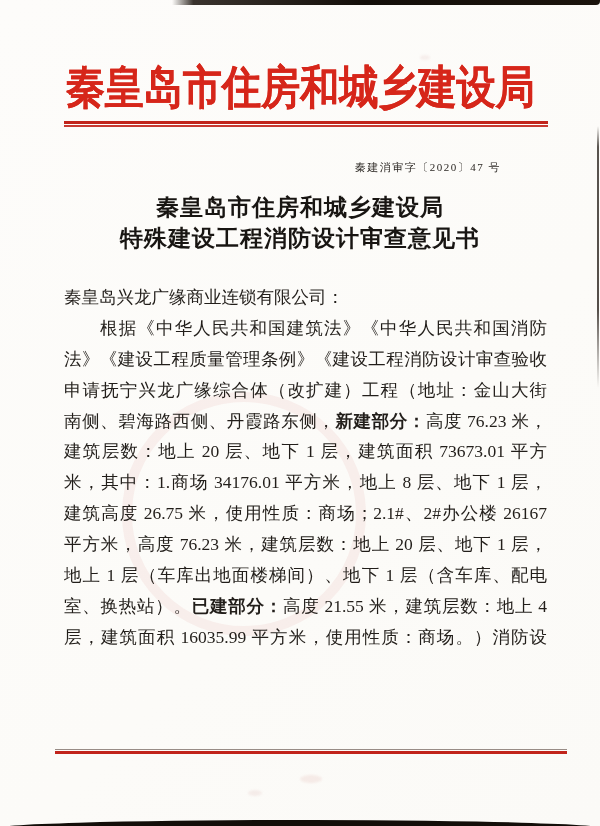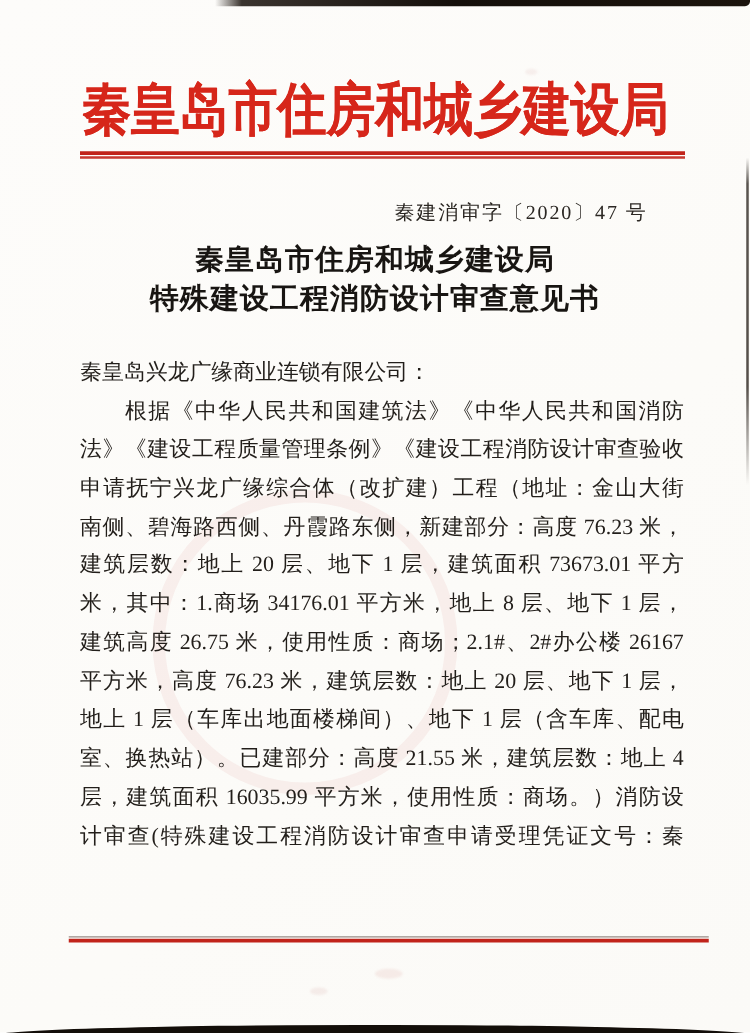--- a/index.html
+++ b/index.html
@@ -60,22 +60,22 @@
     transform-origin: 50% 50%;
     letter-spacing: 0px;
     text-shadow: 0.4px 0 0 var(--letterhead-red, #d6261a);
   }
   .head-rule { position: absolute; top: 121px; left: 64px; width: 484px; }
   .head-rule .thick { height: 2.6px; background: var(--rule-red, #c1241b); }
   .head-rule .thin  { margin-top: 1.8px; height: 1.2px; background: var(--rule-red, #c1241b); opacity: 0.9; }
 
   .doc-number {
     position: absolute;
-    top: 160px; right: 82px;
-    font-size: 16px;
+    top: 160px; right: 99px;
+    font-size: 11px;
     color: #2b2723;
     letter-spacing: 1.5px;
     white-space: nowrap;
   }
 
   .doc-title {
     position: absolute;
     top: 192px; left: 0; width: 600px;
     text-align: center;
     font-size: 23px;
@@ -95,21 +95,21 @@
   }
   .body-line {
     height: 30.9px;
     line-height: 30.9px;
     text-align: justify;
     text-align-last: justify;
     overflow: hidden;
   }
   .body-line.left { text-align: right; text-align-last: left; }
   .body-line.indent { text-indent: 36px; }
-  .seg-bold { font-weight: normal; }
+  .seg-bold { font-weight: bold; }
 
   
   .bottom-rule { position: absolute; top: 749px; left: 55px; width: 512px; }
   .bottom-rule .gray { height: 1.4px; background: #988c86; }
   .bottom-rule .red  { margin-top: 0.9px; height: 2.4px; background: var(--rule-red, #c1241b); }
 </style>
 </head>
 <body>
 
 <div class="page">
@@ -141,21 +141,20 @@
       <div class="body-line"><span>法》《建设工程质量管理条例》《建设工程消防设计审查验收</span></div>
       <div class="body-line"><span>申请抚宁兴龙广缘综合体（改扩建）工程（地址：金山大街</span></div>
       <div class="body-line"><span>南侧、碧海路西侧、丹霞路东侧，</span><span class="seg-bold">新建部分：</span><span>高度 76.23 米，</span></div>
       <div class="body-line"><span>建筑层数：地上 20 层、地下 1 层，建筑面积 73673.01 平方</span></div>
       <div class="body-line"><span>米，其中：1.商场 34176.01 平方米，地上 8 层、地下 1 层，</span></div>
       <div class="body-line"><span>建筑高度 26.75 米，使用性质：商场；2.1#、2#办公楼 26167</span></div>
       <div class="body-line"><span>平方米，高度 76.23 米，建筑层数：地上 20 层、地下 1 层，</span></div>
       <div class="body-line"><span>地上 1 层（车库出地面楼梯间）、地下 1 层（含车库、配电</span></div>
       <div class="body-line"><span>室、换热站）。</span><span class="seg-bold">已建部分：</span><span>高度 21.55 米，建筑层数：地上 4</span></div>
       <div class="body-line"><span>层，建筑面积 16035.99 平方米，使用性质：商场。）消防设</span></div>
-      <div class="body-line"><span>计审查(特殊建设工程消防设计审查申请受理凭证文号：秦</span></div>
     </div>
 
   <div class="bottom-rule">
     <div class="gray"></div>
     <div class="red"></div>
   </div>
 
 </div>
 
 </body></html>

